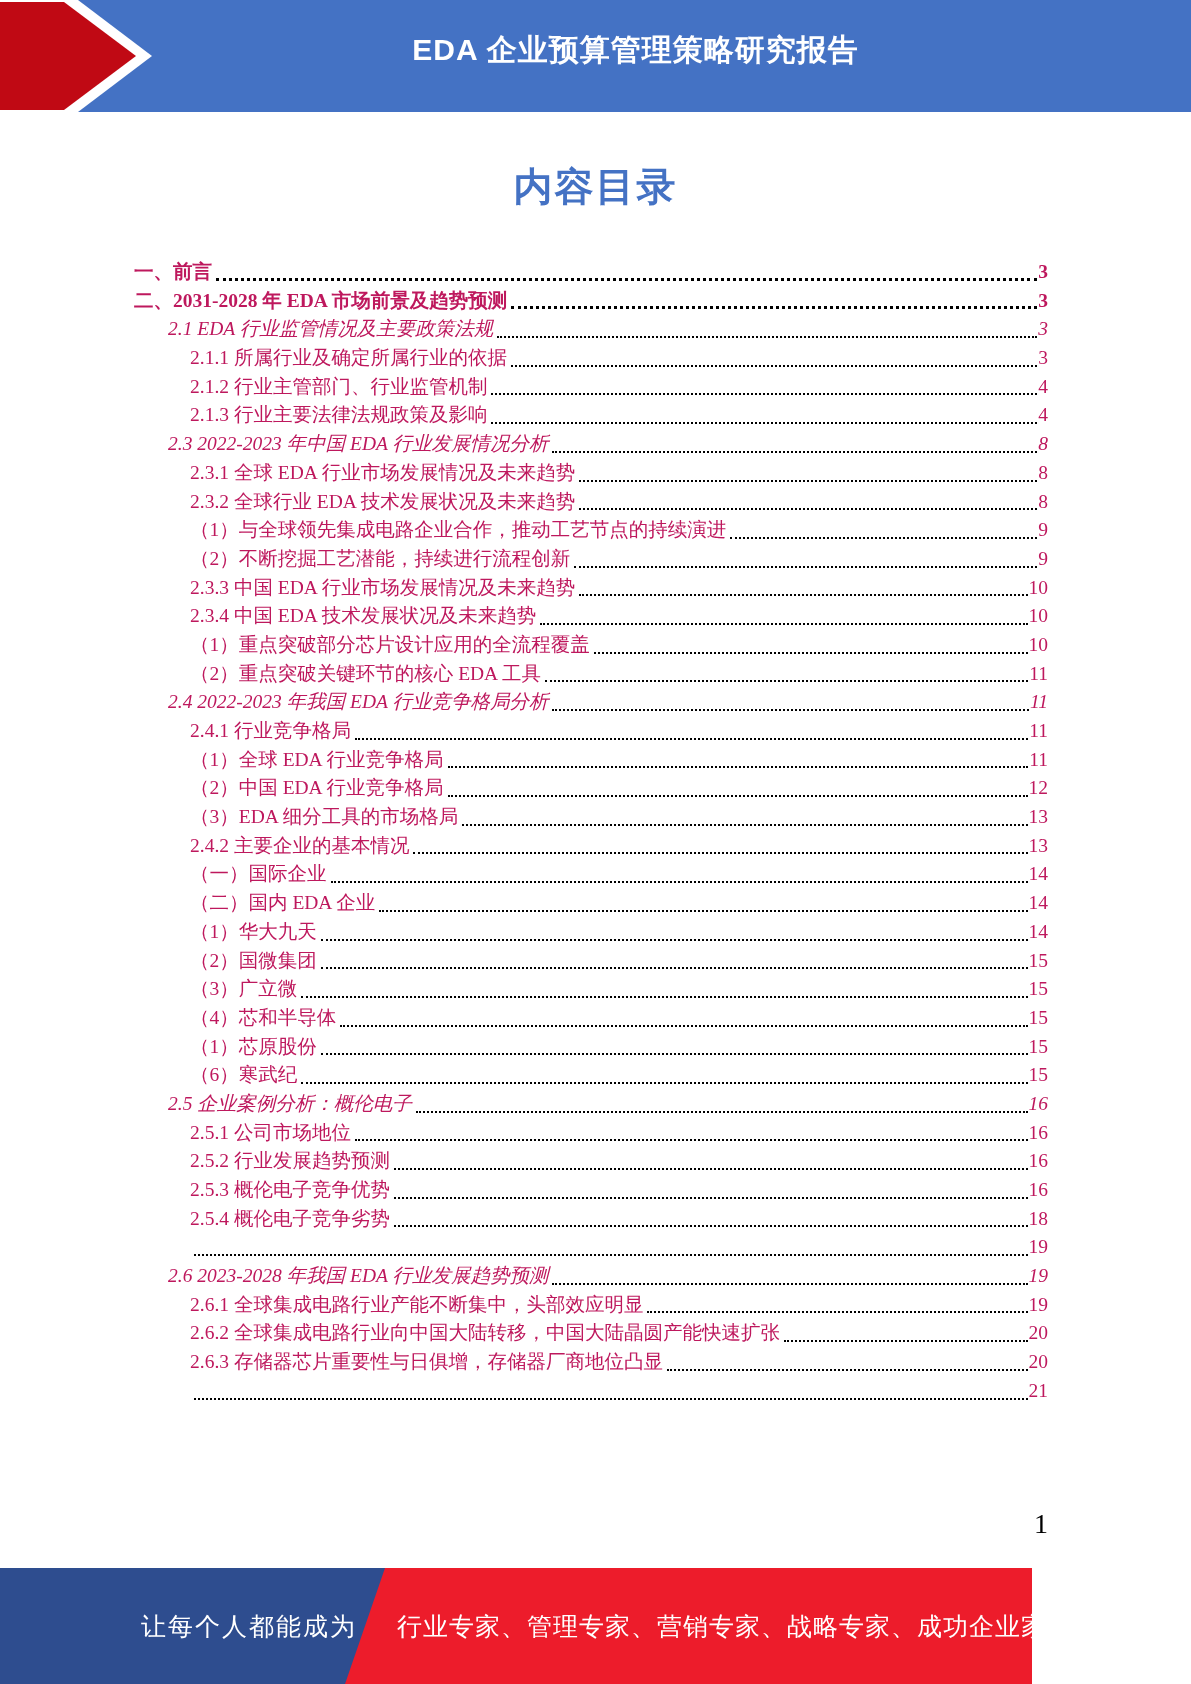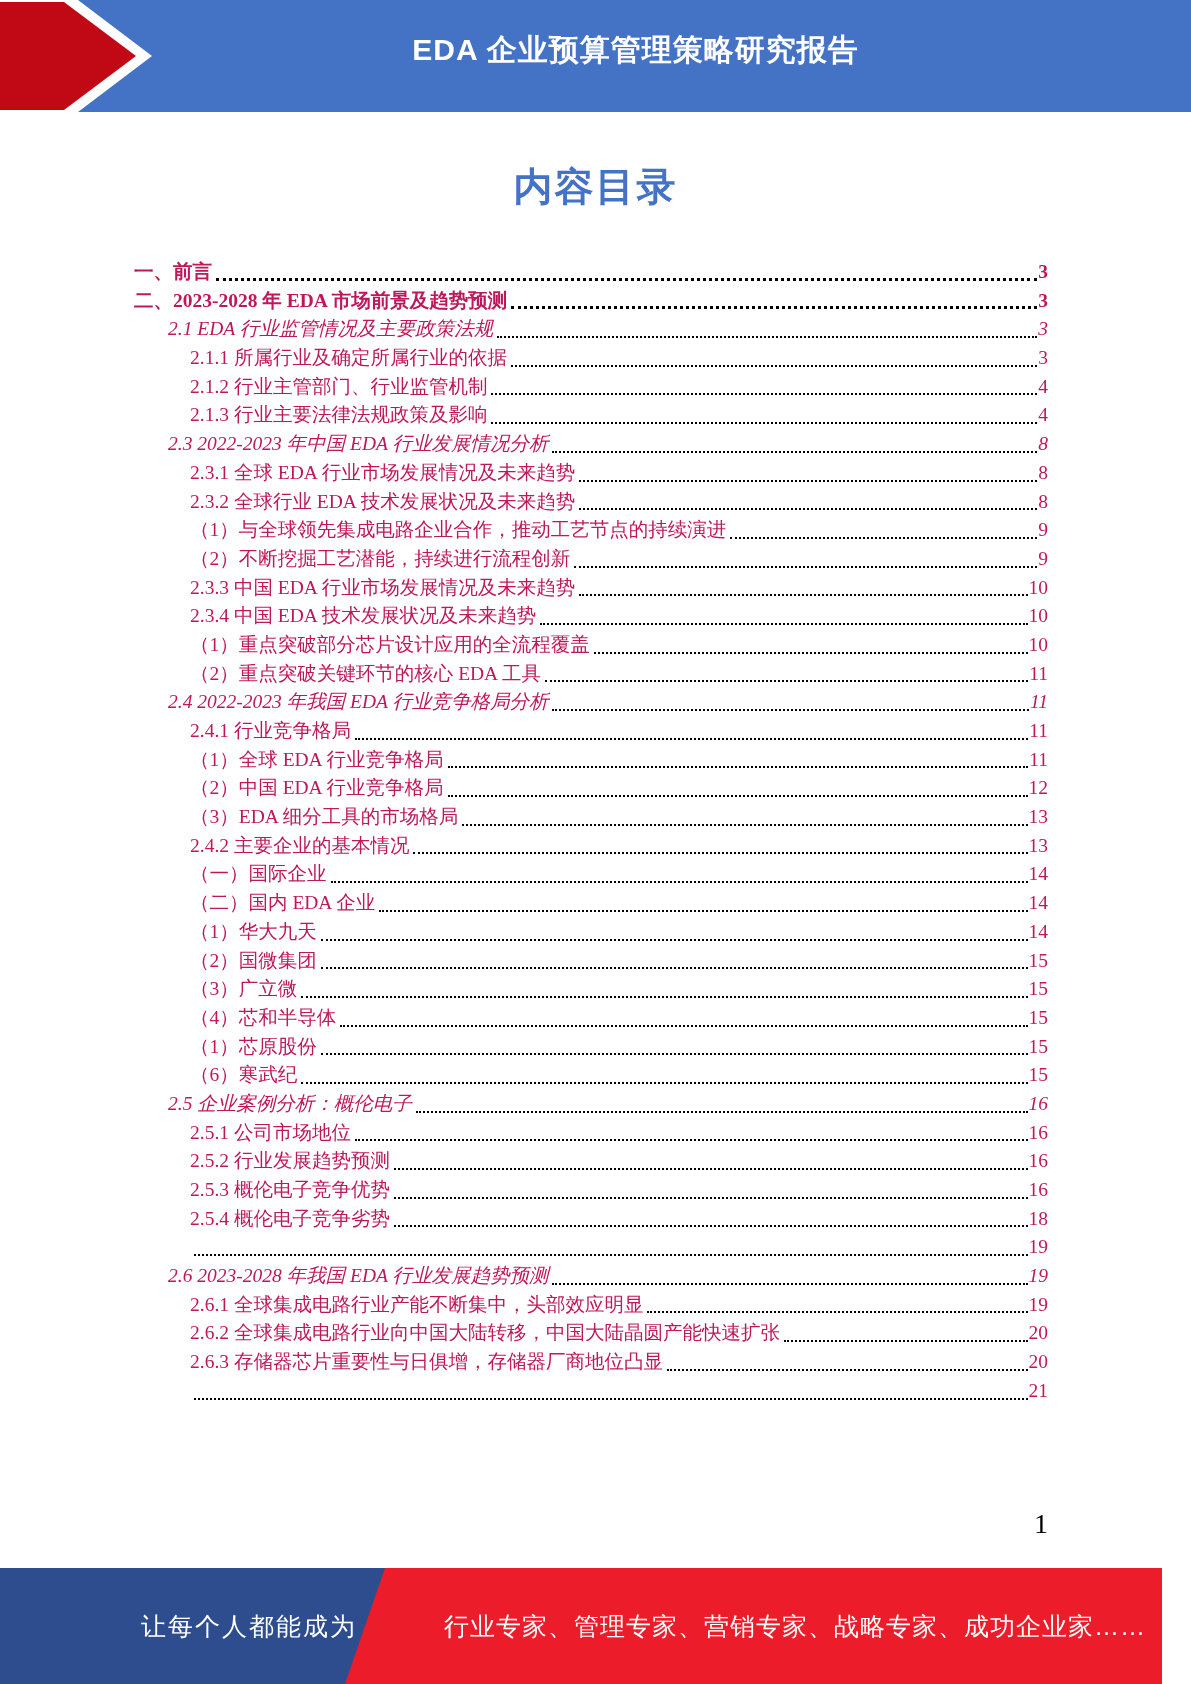--- a/index.html
+++ b/index.html
@@ -50,55 +50,55 @@
     border-bottom:2.4px dotted #000;margin:0 1px 6px 4px;min-width:10px;
   }
   .toc-row.bold .leader{border-bottom-width:3px;}
   .toc-row .pg{flex:0 0 auto;}
   
   .pageno{
     position:absolute;top:1508px;right:143px;font-size:28px;color:#000;
   }
   
   .footer{
-    position:absolute;left:0;top:1568px;width:1162px;height:116px;
+    position:absolute;left:0;top:1568px;width:1032px;height:116px;
     background:var(--footer-red,#ED1C2B);
   }
   .footer-blue{
     position:absolute;left:0;top:0;width:390px;height:116px;
     background:var(--footer-blue,#2E4D8F);
     clip-path:polygon(0 0,385px 0,345px 116px,0 116px);
   }
   .footer-left,.footer-right{
     position:absolute;top:0;height:116px;line-height:116px;color:#ffffff;
     font-family:"Liberation Sans","DejaVu Sans",sans-serif;font-size:25px;
     white-space:nowrap;
   }
   .footer-left{left:141px;letter-spacing:2px;}
-  .footer-right{left:397px;letter-spacing:1px;margin-left:47px;}
+  .footer-right{left:397px;letter-spacing:1px;}
 </style>
 </head>
 <body style="--banner-blue: #4472C4; --arrow-red: #C00914; --title-blue: #4472C4; --footer-blue: #2E4D8F; --footer-red: #ED1C2B;">
 
 <div class="banner">
   <div class="arrow-white"></div>
   <div class="arrow-red"></div>
   <div class="banner-title">EDA 企业预算管理策略研究报告</div>
 </div>
 
 <div class="toc-title">内容目录</div>
 
 <div class="toc" id="toc">
     <div class="toc-row lvl0 bold">
       <span class="txt">一、前言</span>
       <span class="leader"></span>
       <span class="pg">3</span>
     </div>
     <div class="toc-row lvl0 bold">
-      <span class="txt">二、2023-2028 年 EDA 市场前景及趋势预测</span>
+      <span class="txt">二、2031-2028 年 EDA 市场前景及趋势预测</span>
       <span class="leader"></span>
       <span class="pg">3</span>
     </div>
     <div class="toc-row lvl1">
       <span class="txt">2.1 EDA 行业监管情况及主要政策法规</span>
       <span class="leader"></span>
       <span class="pg">3</span>
     </div>
     <div class="toc-row lvl2">
       <span class="txt">2.1.1 所属行业及确定所属行业的依据</span>

